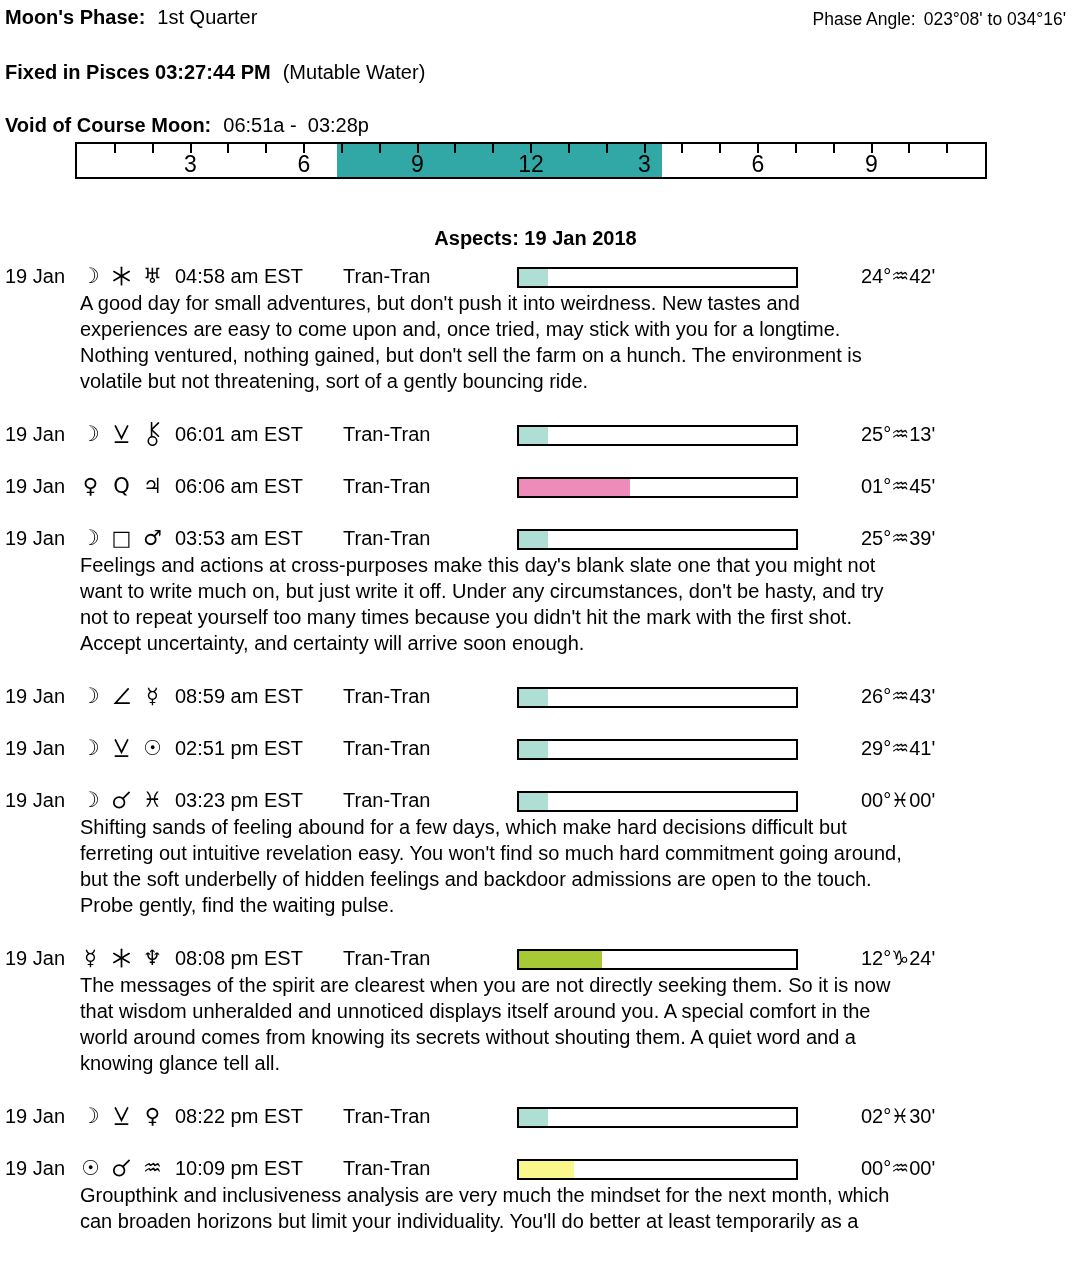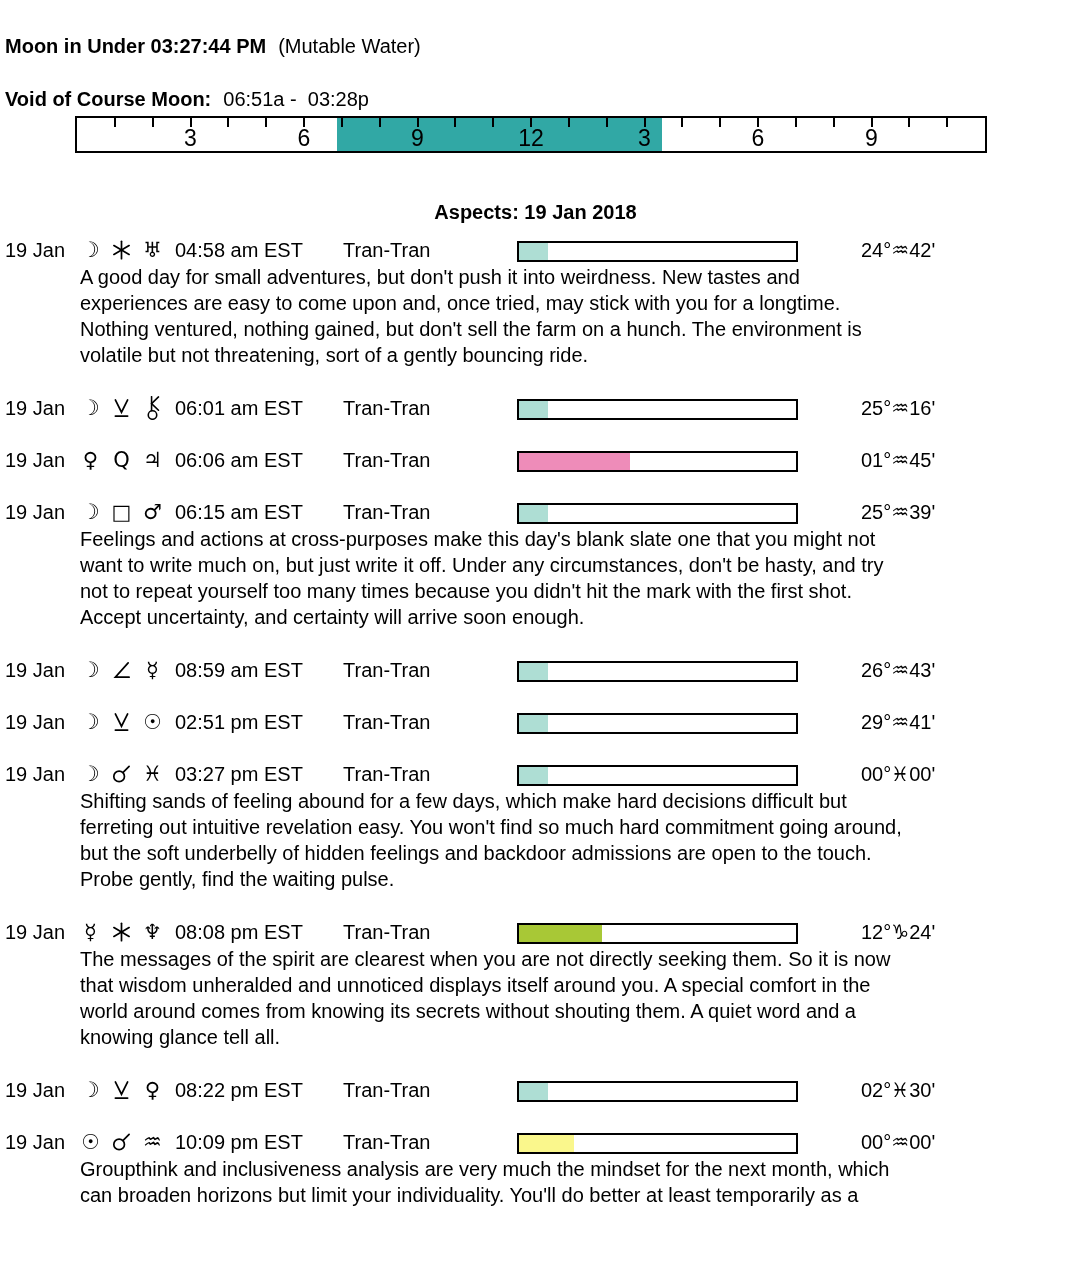--- a/index.html
+++ b/index.html
@@ -48,25 +48,31 @@
     font-family:"Liberation Sans","DejaVu Sans",sans-serif;}
   .aspect-text{margin:2px 0 0 75px;width:960px;font-size:20px;line-height:26px;
     white-space:pre-line;}
 </style>
 </head>
 <body>
 
 <div>
 
   <div class="hdr-row1">
+    <div>
+      <span class="b">Moon's Phase:</span><span class="hv">1st Quarter</span>
+    </div>
+    <div class="phase-angle">
+      <span>Phase Angle:</span><span class="pv">023°08' to 034°16'</span>
+    </div>
   </div>
 
 
   <div class="hline hl3">
-    <span class="b">Moon in Under 03:27:44 PM</span><span class="hv">(Mutable Water)</span>
+    <span class="b">Fixed in Pisces 03:27:44 PM</span><span class="hv">(Mutable Water)</span>
   </div>
 
   <div class="hline hl4">
     <span class="b">Void of Course Moon:</span><span class="hv">06:51a -  03:28p</span>
   </div>
 
   <div class="ruler" id="ruler">
     <div class="hl-region" id="ruler-hl" style="left: 28.68%; width: 35.76%; background: rgb(49, 168, 165);"></div>
   <div class="tick" style="left: 4.16667%;"></div>
       <div class="tick" style="left: 8.33333%;"></div>
@@ -154,21 +160,21 @@
                   <line x1="7" y1="8.2" x2="14.5" y2="15.4"></line>
                 </g>
               </svg>
             </span>
           </span>
       <span class="c-time">06:01 am EST</span>
       <span class="c-type">Tran-Tran</span>
       <span class="c-bar">
             <span class="fill" style="width: 10.3%; background: rgb(174, 222, 212);"></span>
           </span>
-      <span class="c-pos">25°♒16'</span>
+      <span class="c-pos">25°♒13'</span>
     </div>
 
   </div>
 
   <div class="aspect-block">
     <div class="aspect-line">
       <span class="c-date">19 Jan</span>
       <span class="c-syms">
             <span class="sym">♀</span>
             <span class="sym">Q</span>
@@ -185,21 +191,21 @@
   </div>
 
   <div class="aspect-block">
     <div class="aspect-line">
       <span class="c-date">19 Jan</span>
       <span class="c-syms">
             <span class="sym">☽</span>
             <span class="sym">□</span>
             <span class="sym">♂</span>
           </span>
-      <span class="c-time">06:15 am EST</span>
+      <span class="c-time">03:53 am EST</span>
       <span class="c-type">Tran-Tran</span>
       <span class="c-bar">
             <span class="fill" style="width: 10.3%; background: rgb(174, 222, 212);"></span>
           </span>
       <span class="c-pos">25°♒39'</span>
     </div>
     <div class="aspect-text">Feelings and actions at cross-purposes make this day's blank slate one that you might not
 want to write much on, but just write it off. Under any circumstances, don't be hasty, and try
 not to repeat yourself too many times because you didn't hit the mark with the first shot.
 Accept uncertainty, and certainty will arrive soon enough.</div>
@@ -262,21 +268,21 @@
             <span class="sym">
               <svg width="19" height="20" viewBox="0 0 20 20">
                 <g stroke="#000" stroke-width="1.8" stroke-linecap="round" fill="none">
                   <circle cx="7.5" cy="12.5" r="5.6"></circle>
                   <line x1="11.7" y1="8.3" x2="18" y2="2"></line>
                 </g>
               </svg>
             </span>
             <span class="sym">♓</span>
           </span>
-      <span class="c-time">03:27 pm EST</span>
+      <span class="c-time">03:23 pm EST</span>
       <span class="c-type">Tran-Tran</span>
       <span class="c-bar">
             <span class="fill" style="width: 10.3%; background: rgb(174, 222, 212);"></span>
           </span>
       <span class="c-pos">00°♓00'</span>
     </div>
     <div class="aspect-text">Shifting sands of feeling abound for a few days, which make hard decisions difficult but
 ferreting out intuitive revelation easy. You won't find so much hard commitment going around,
 but the soft underbelly of hidden feelings and backdoor admissions are open to the touch.
 Probe gently, find the waiting pulse.</div>

